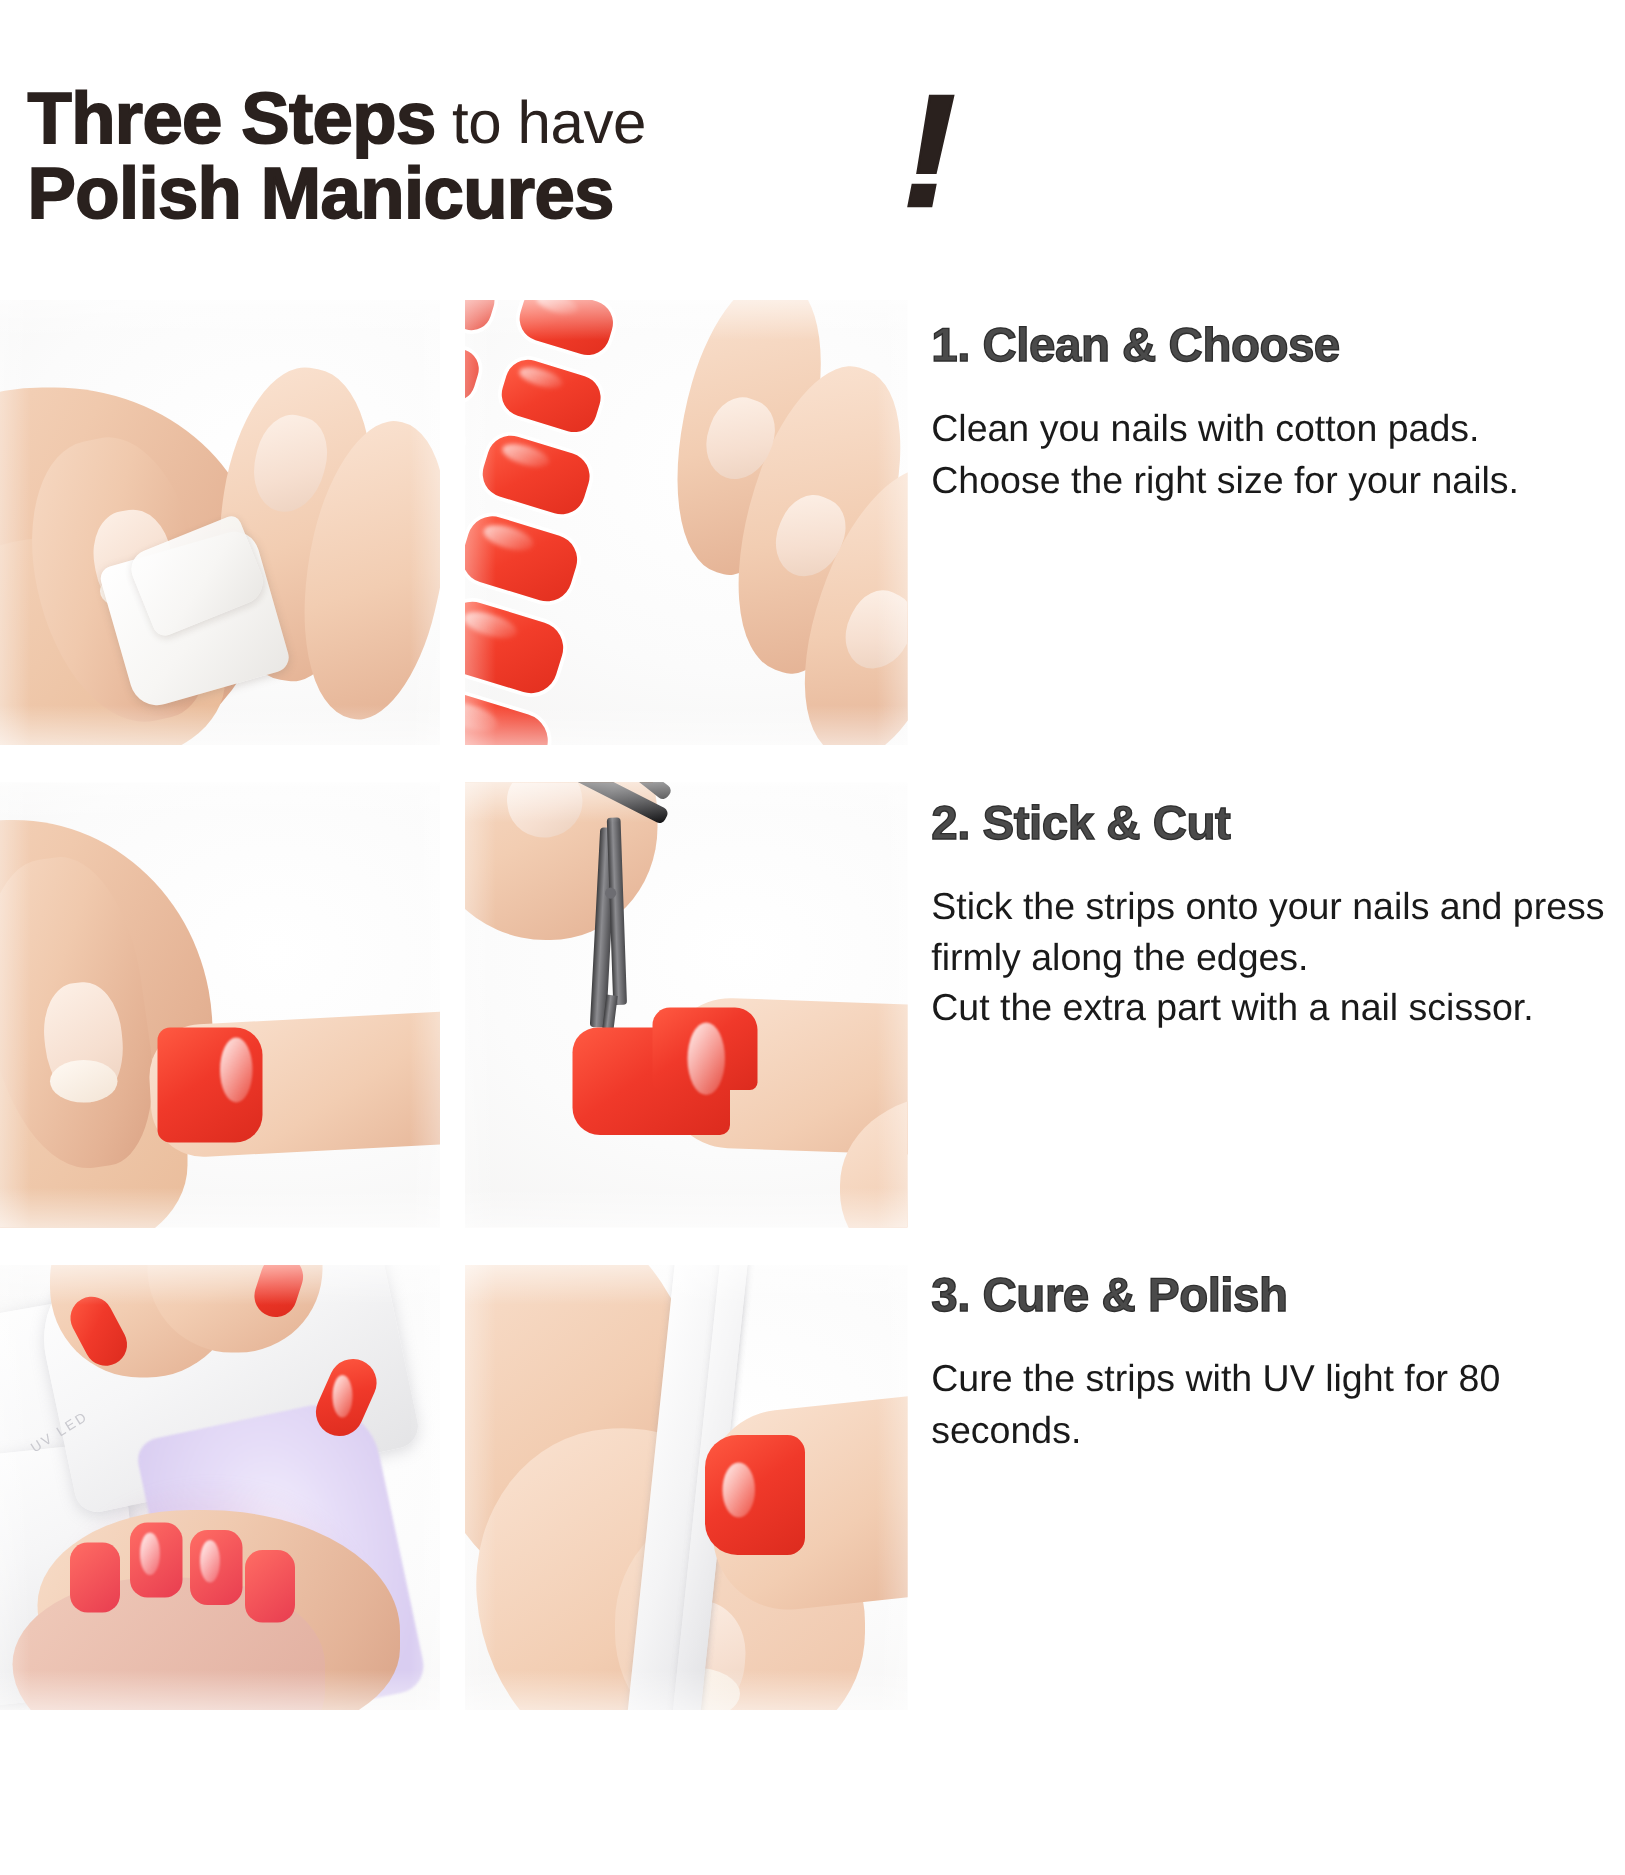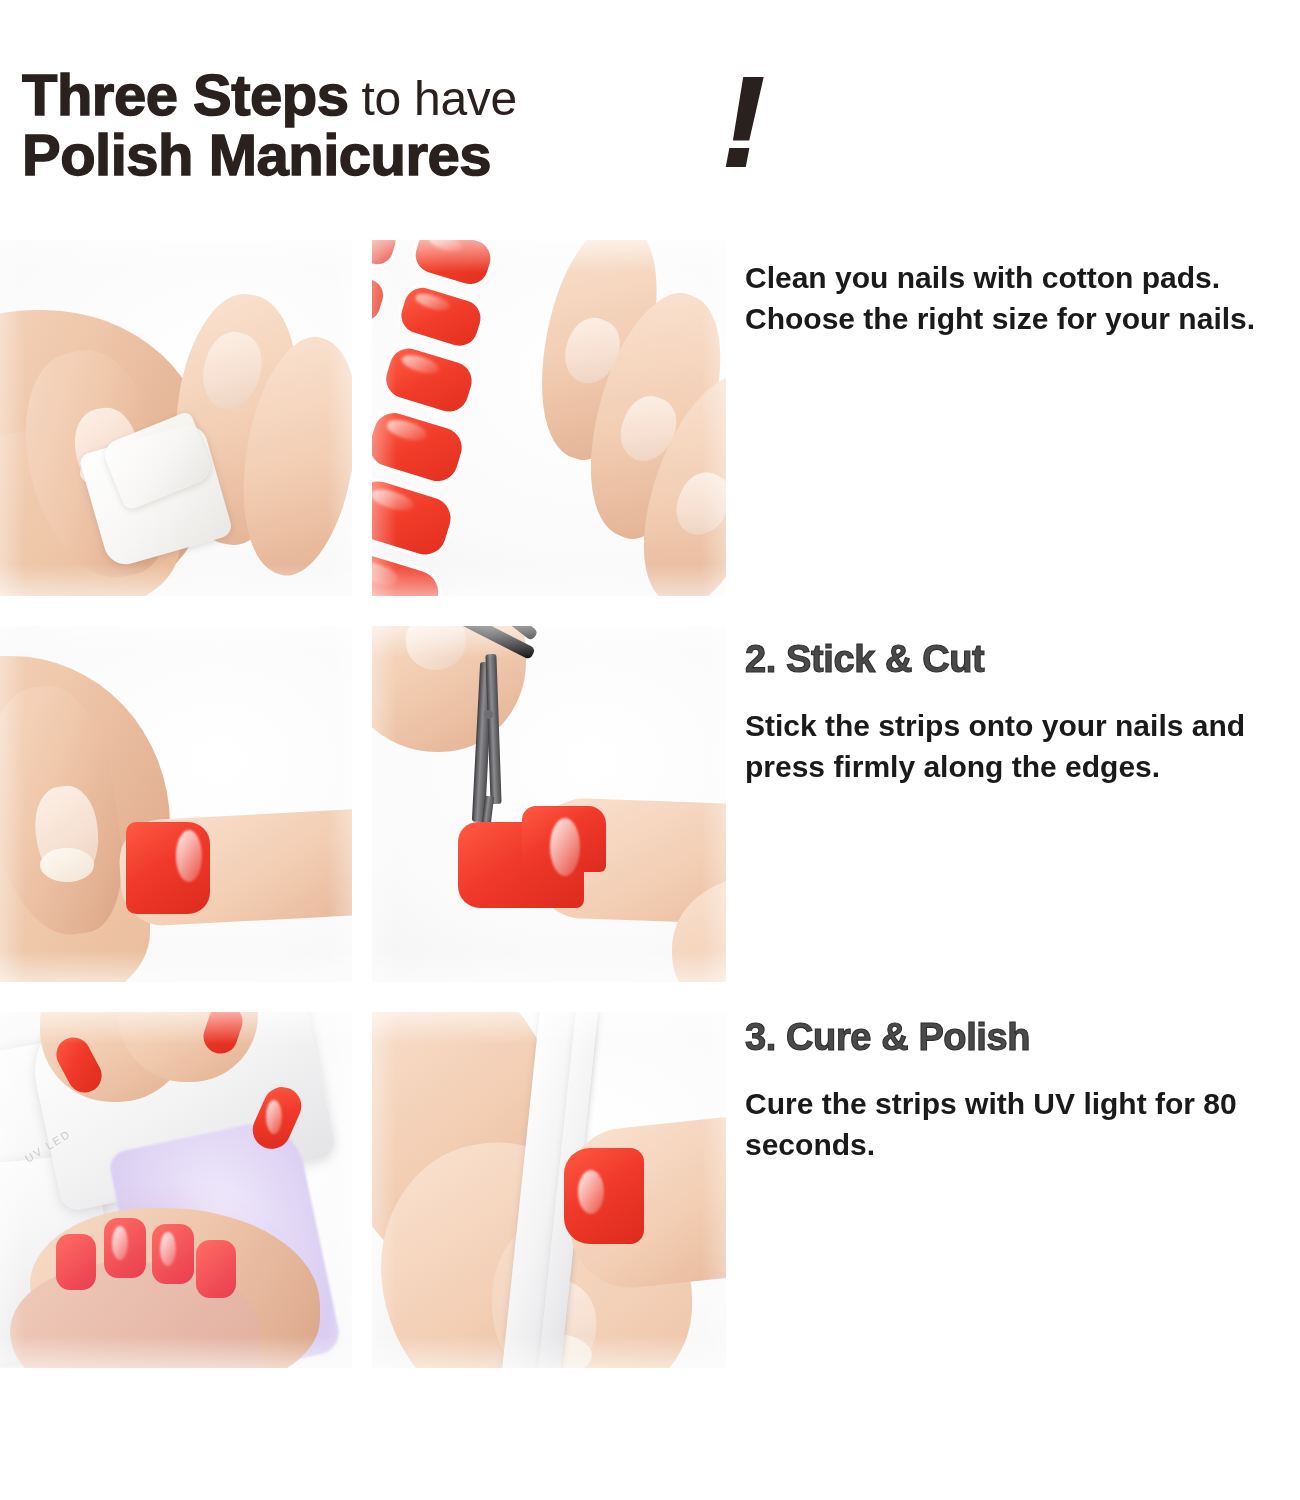--- a/index.html
+++ b/index.html
@@ -191,21 +191,21 @@
     font-weight:bold;
     color:#4a4a4a;
     -webkit-text-stroke:1.1px #2e2e2e;
     letter-spacing:-0.4px;
     line-height:1.05;
     margin:0 0 26px 0;
     white-space:nowrap;
   }
   .step-body{
     font-size:30px;
-    font-weight:bold;
+    font-weight:normal;
     color:#1a1a1a;
     line-height:1.36;
     margin:0;
   }
   .step-body p{ margin:0; }
 </style>
 </head>
 <body>
 
 <div class="title-block">
@@ -376,30 +376,32 @@
         <div class="redn" style="left:192px;top:136px;width:80px;height:96px;border-radius:26px 14px 14px 26px;"></div>
         <div class="gloss" style="left:206px;top:158px;width:26px;height:44px;"></div>
       </div>
     </div>
   </div>
 </div>
 
 <div class="steps">
 
   <div class="step s1">
+    <h2 class="step-head">1. Clean &amp; Choose</h2>
     <div class="step-body">
       <p>Clean you nails with cotton pads.</p>
       <p>Choose the right size for your nails.</p>
     </div>
   </div>
 
   <div class="step s2">
     <h2 class="step-head">2. Stick &amp; Cut</h2>
     <div class="step-body">
       <p>Stick the strips onto your nails and press firmly along the edges.</p>
+      <p>Cut the extra part with a nail scissor.</p>
     </div>
   </div>
 
   <div class="step s3">
     <h2 class="step-head">3. Cure &amp; Polish</h2>
     <div class="step-body">
       <p>Cure the strips with UV light for 80 seconds.</p>
     </div>
   </div>
 </div>

